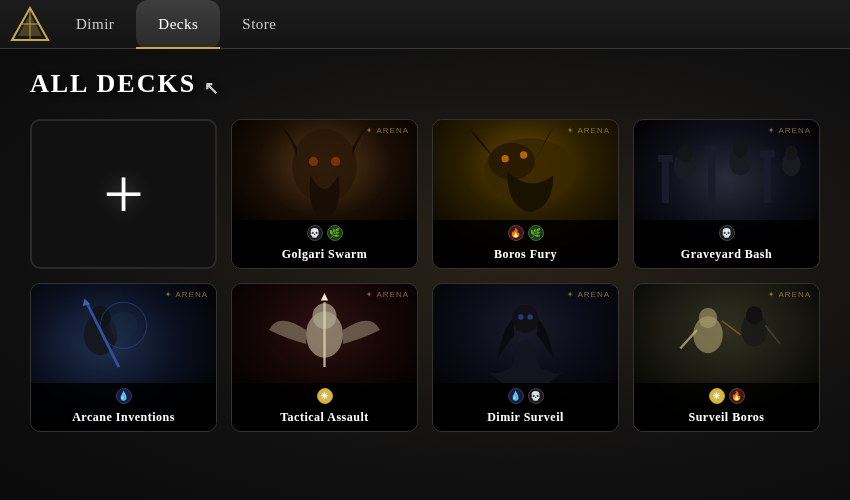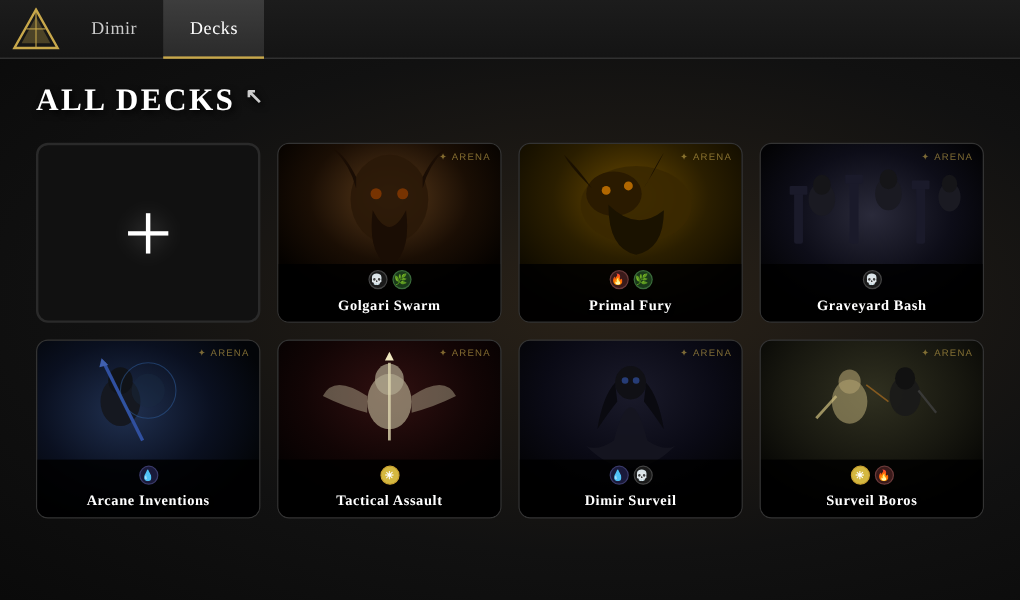--- a/index.html
+++ b/index.html
@@ -49,20 +49,21 @@
       font-family: 'Georgia', serif;
       letter-spacing: 0.5px;
       cursor: pointer;
       position: relative;
       text-decoration: none;
     }
 
     .nav-item.active {
       color: #fff;
       background: linear-gradient(180deg, #3d3d3d 0%, #2a2a2a 100%);
+      border-radius: 12px;
     }
 
     .nav-item.active::after {
       content: '';
       position: absolute;
       bottom: 0;
       left: 0; right: 0;
       height: 2px;
       background: #c8a84b;
     }
@@ -75,21 +76,21 @@
     }
 
     .section-title {
       font-size: 26px;
       font-weight: bold;
       color: #fff;
       text-transform: uppercase;
       letter-spacing: 2px;
       margin-bottom: 20px;
       display: flex;
-      align-items: flex-start;
+      align-items: flex-end;
       gap: 8px;
       text-shadow: 2px 2px 6px #000;
     }
 
     .cursor-icon {
       font-size: 18px;
       color: #ccc;
     }
 
     
@@ -240,20 +241,21 @@
     <svg viewBox="0 0 40 36" fill="none" xmlns="http://www.w3.org/2000/svg">
       <polygon points="20,2 38,34 2,34" fill="none" stroke="#c8a84b" stroke-width="2"></polygon>
       <polygon points="20,8 32,30 8,30" fill="#c8a84b" opacity="0.3"></polygon>
       <line x1="20" y1="2" x2="20" y2="34" stroke="#c8a84b" stroke-width="1.5" opacity="0.6"></line>
       <line x1="12" y1="18" x2="28" y2="18" stroke="#c8a84b" stroke-width="1.5" opacity="0.6"></line>
     </svg>
   </div>
 
   <div class="nav-item">Dimir</div>
   <div class="nav-item active">Decks</div>
+  <div class="nav-item">Store</div>
 </nav>
 
 <div class="main">
   <div class="section-title">
     <span>All Decks</span>
     <span class="cursor-icon">↖</span>
   </div>
 
   <div class="deck-grid">
 
@@ -320,21 +322,21 @@
         </div>
         <div class="arena-watermark">
           <span>✦</span>
           <span>ARENA</span>
         </div>
         <div class="deck-label">
           <div class="deck-icons">
             <div class="mana-icon mana-red">🔥</div>
             <div class="mana-icon mana-green">🌿</div>
           </div>
-          <div class="deck-name">Primal Fury</div>
+          <div class="deck-name">Boros Fury</div>
         </div>
       </div>
     </div>
 
     <div class="deck-card">
       <div class="deck-card-inner">
         <div class="art-figure">
           <svg class="deck-svg" viewBox="0 0 200 160" preserveAspectRatio="xMidYMid slice">
             <defs>
               <radialGradient id="g3" cx="50%" cy="40%" r="60%">

